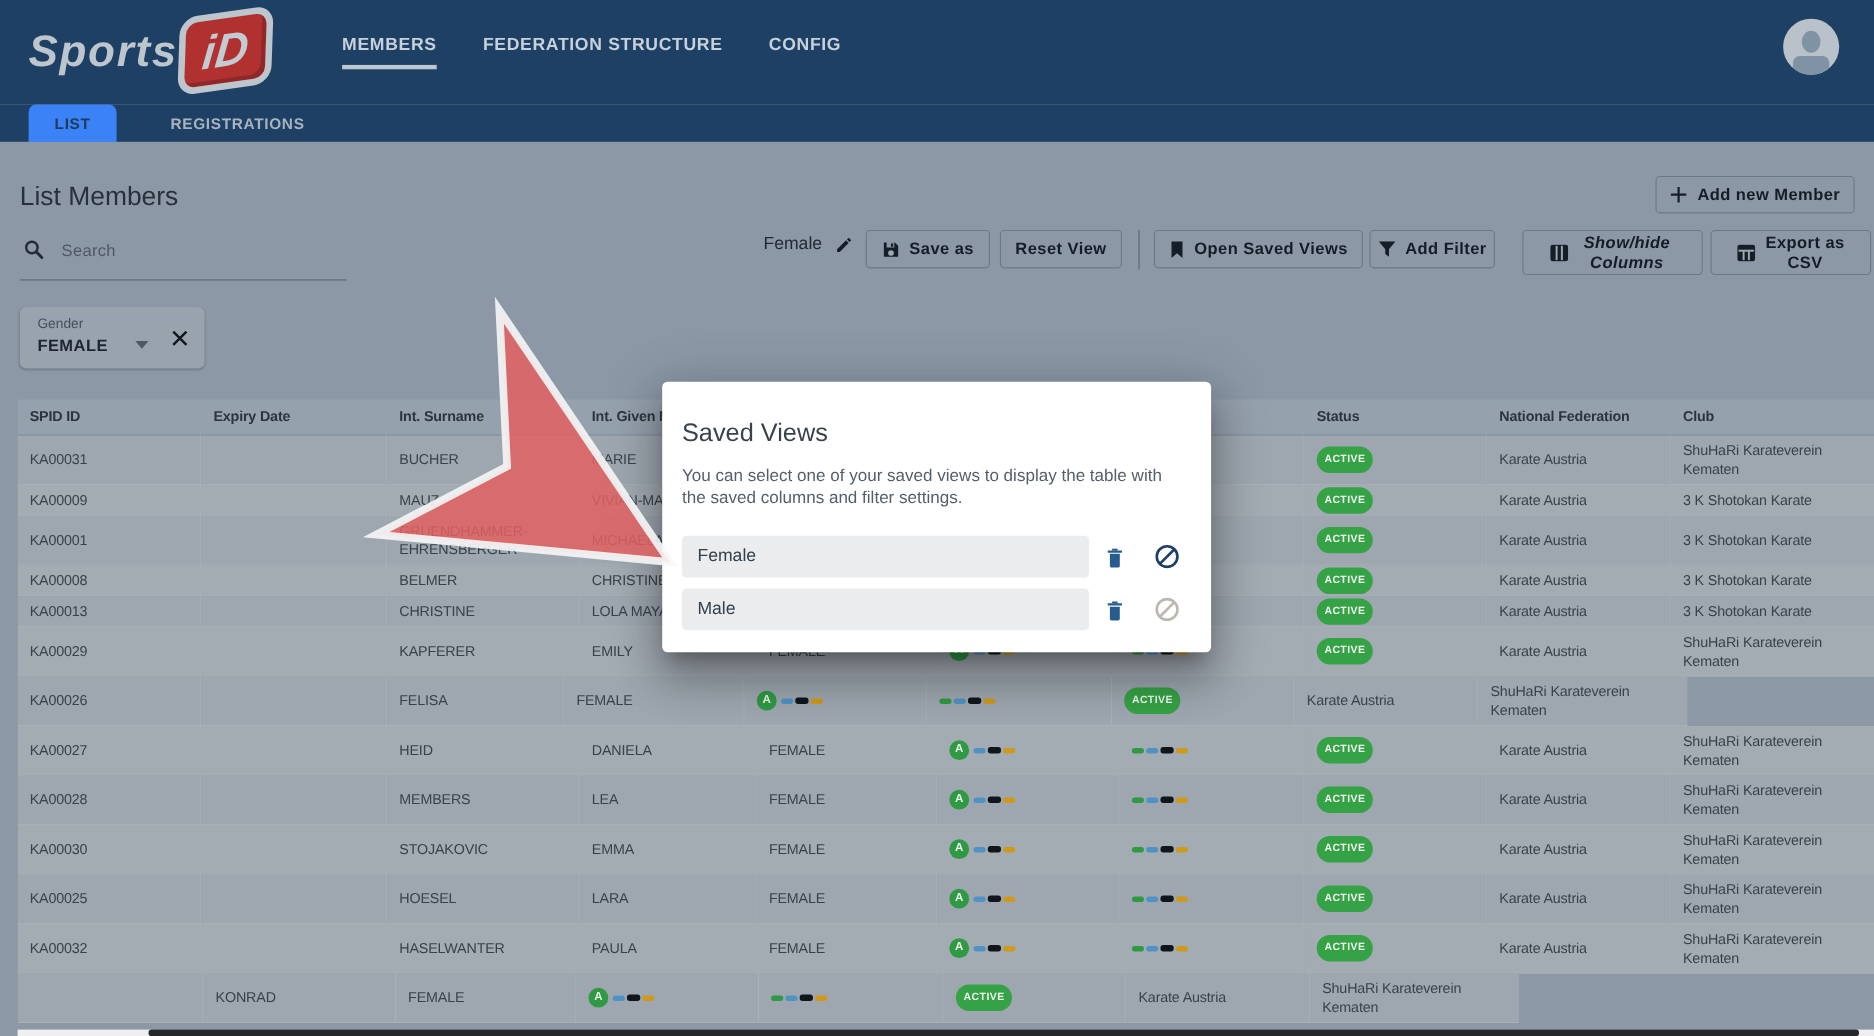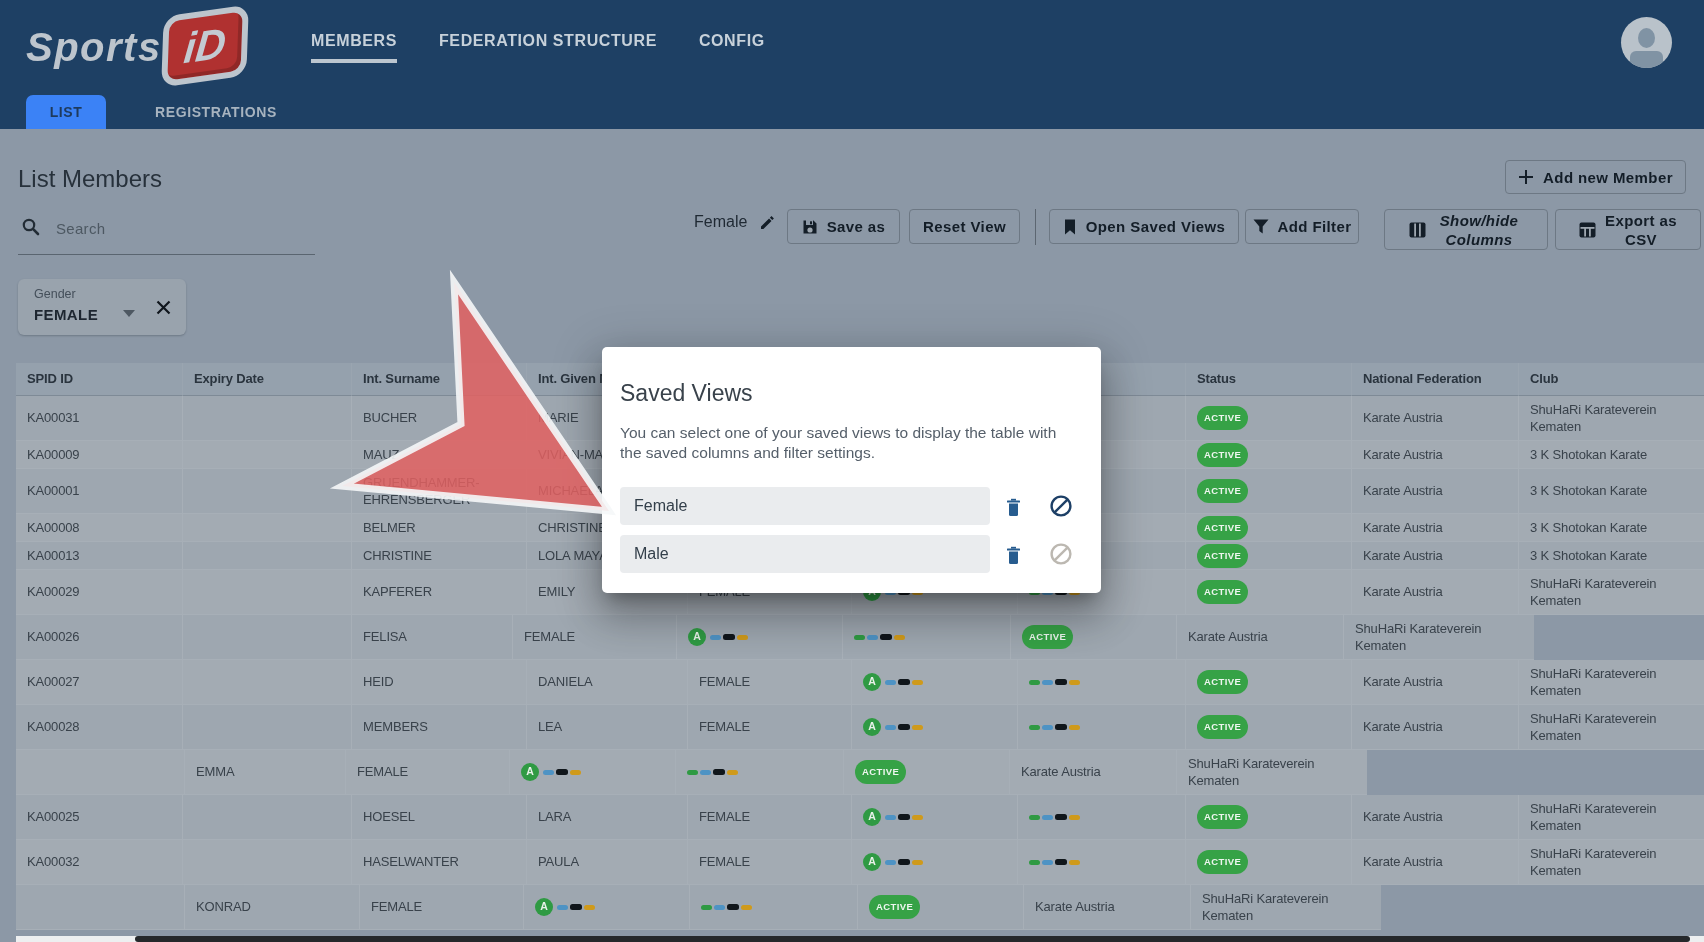--- a/index.html
+++ b/index.html
@@ -567,22 +567,28 @@
             <span class="badge">ACTIVE</span>
           </div>
           <div class="tcell" style="width: 167px;">
             <span>Karate Austria</span>
           </div>
           <div class="tcell" style="width: 190px;">
             <span>ShuHaRi Karateverein Kematen</span>
           </div>
         </div>
         <div class="trow alt">
-          <div class="tcell" style="width: 169px;">
-            <span></span>
+          <div class="tcell" style="width: 167px;">
+            <span>KA00030</span>
+          </div>
+          <div class="tcell" style="width: 169px;">
+            <span></span>
+          </div>
+          <div class="tcell" style="width: 175px;">
+            <span>STOJAKOVIC</span>
           </div>
           <div class="tcell" style="width: 161px;">
             <span>EMMA</span>
           </div>
           <div class="tcell" style="width: 164px;">
             <span>FEMALE</span>
           </div>
           <div class="tcell progress-cell" style="width: 166px;">
             <div class="cell-flexrow">
               <span class="pcircle">A</span>

